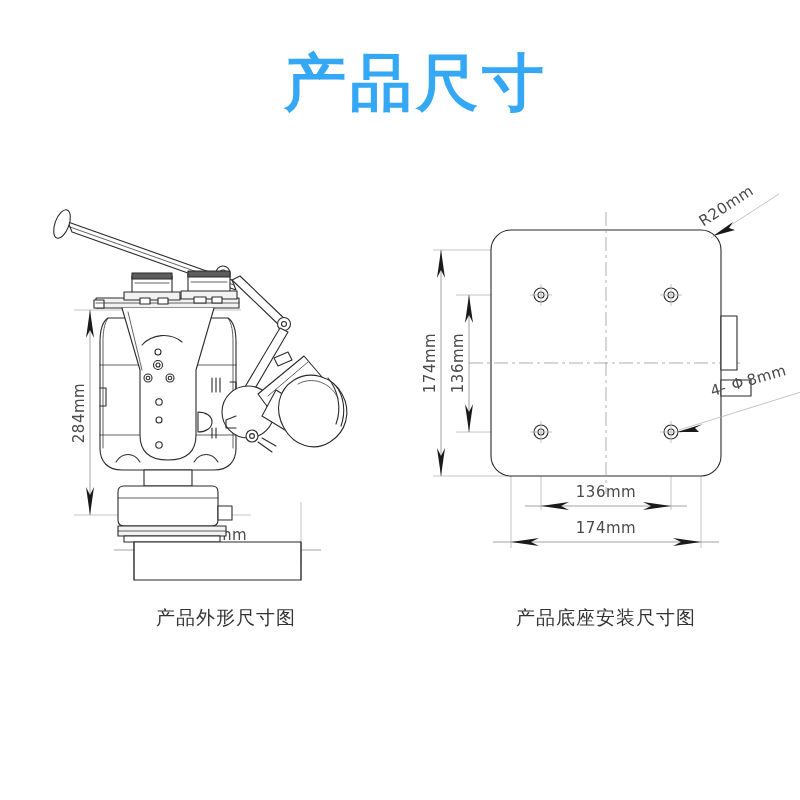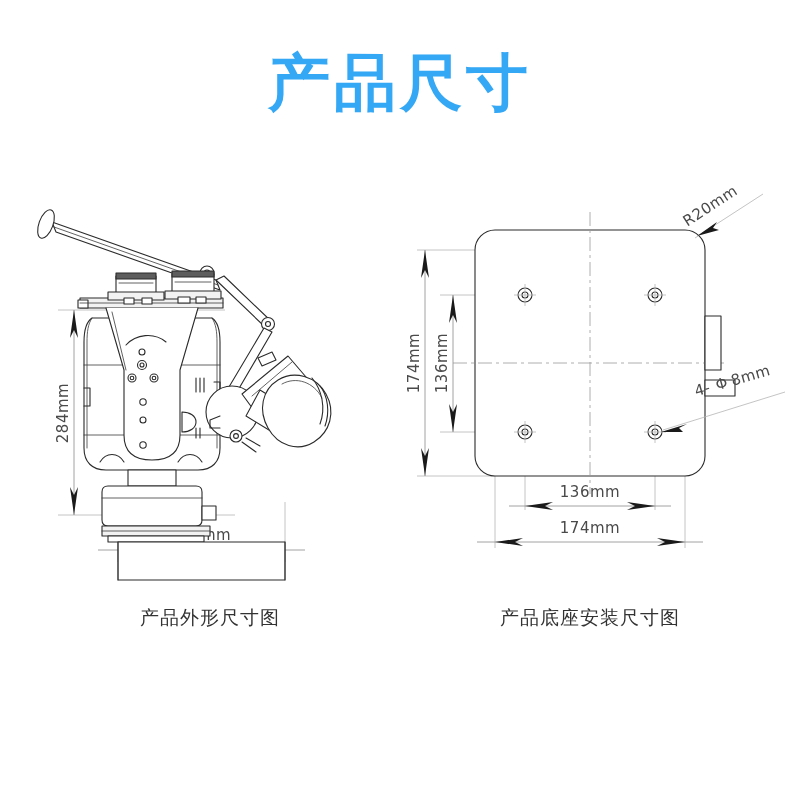--- a/index.html
+++ b/index.html
@@ -8,20 +8,21 @@
     margin: 0; padding: 0;
     width: 800px; height: 800px;
     background: #ffffff;
     font-family: "DejaVu Sans", "Liberation Sans", sans-serif;
     overflow: hidden;
   }
   #page {
     position: relative;
     width: 637px; height: 800px;
     background: #ffffff;
+    margin-left: 16px;
   }
   #page-title {
     position: absolute;
     left: 0; top: 52px;
     width: 800px;
     text-align: center;
     font-size: 62px;
     font-weight: 700;
     letter-spacing: 4px;
     color: #35a8f5;

